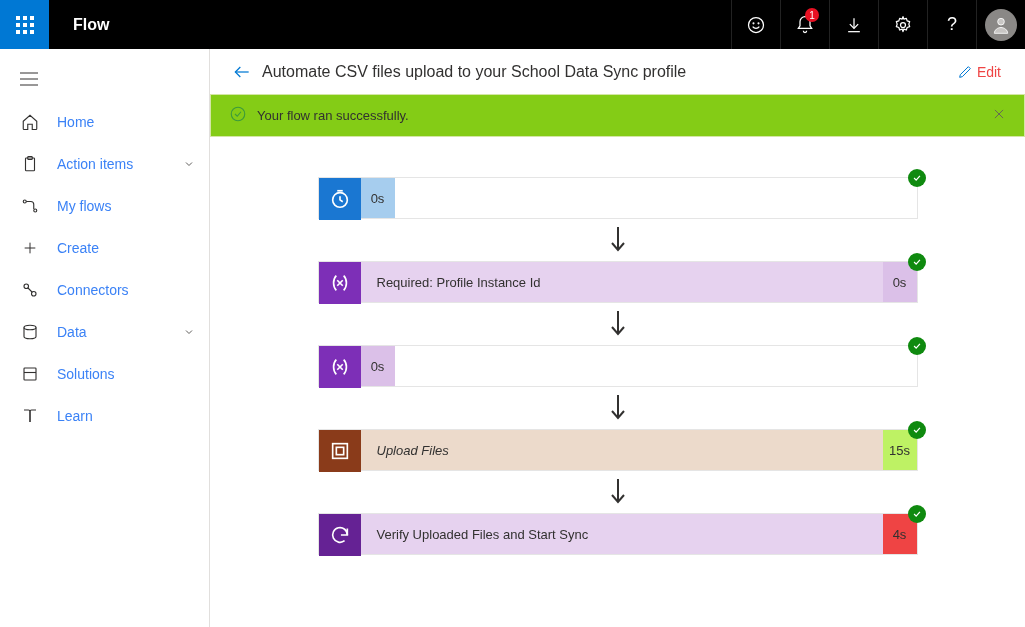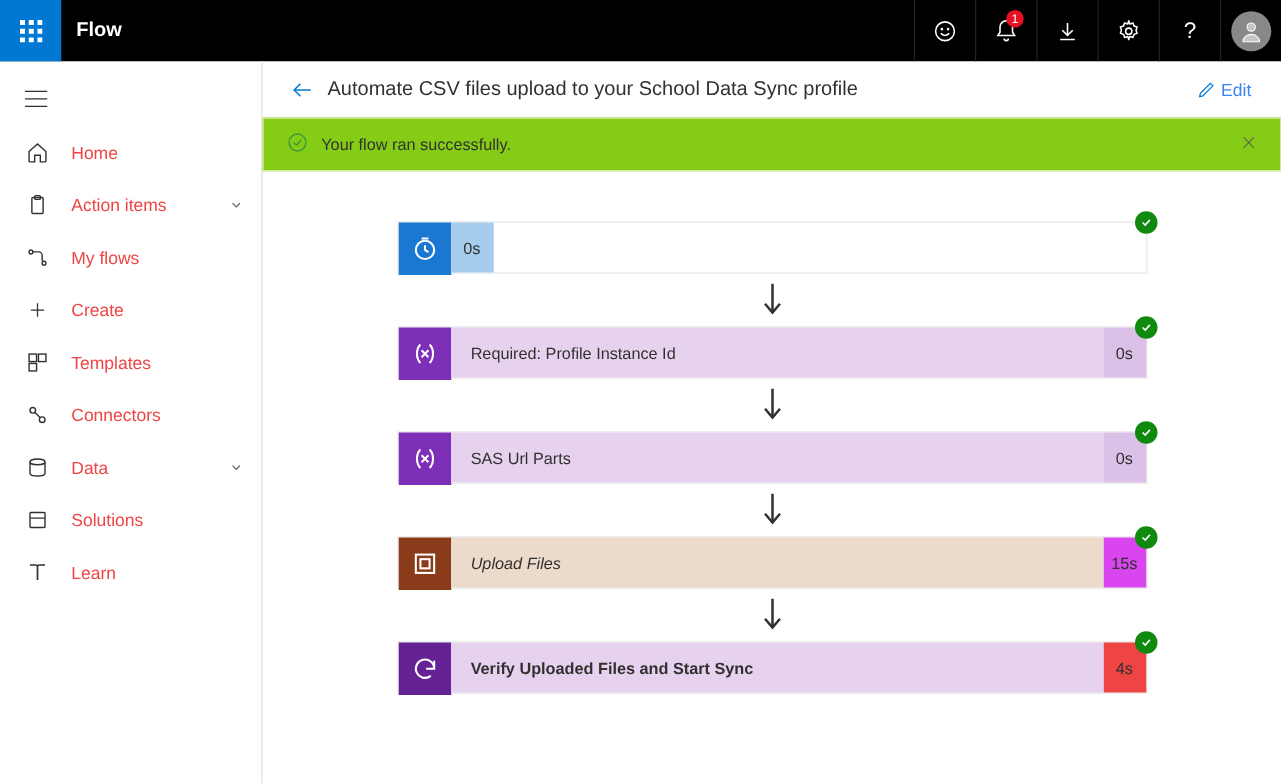--- a/index.html
+++ b/index.html
@@ -1,42 +1,42 @@
 <!DOCTYPE html>
 <html><head>
 <meta charset="utf-8">
 <style>
   * { margin: 0; padding: 0; box-sizing: border-box; font-family: "Segoe UI", -apple-system, sans-serif; }
   body { width: 1025px; height: 627px; overflow: hidden; background: #fff; }
 
   
   .topbar { display: flex; height: 49px; background: #000; color: #fff; align-items: center; }
   .waffle { width: 49px; height: 49px; background: #0078d4; display: flex; align-items: center; justify-content: center; }
-  .brand { font-size: 16px; font-weight: 600; padding-left: 12px; flex: 1; }
+  .brand { font-size: 16px; font-weight: 600; padding-left: 24px; flex: 1; }
   .topbar-right { display: flex; height: 100%; }
   .topbar-btn { width: 49px; height: 49px; display: flex; align-items: center; justify-content: center; border-left: 1px solid #222; position: relative; cursor: pointer; }
   .topbar-btn svg { stroke: #fff; }
   .badge { position: absolute; top: 8px; right: 10px; background: #e81123; color: #fff; font-size: 10px; width: 14px; height: 14px; border-radius: 50%; display: flex; align-items: center; justify-content: center; }
   .avatar { width: 32px; height: 32px; border-radius: 50%; background: #8a8886; display:flex; align-items:center; justify-content:center; }
 
   
   .shell { display: flex; height: calc(627px - 49px); }
   .nav { width: 210px; border-right: 1px solid #e1dfdd; padding-top: 8px; }
   .nav-toggle { height: 44px; display: flex; align-items: center; padding-left: 20px; }
-  .nav-item { height: 42px; display: flex; align-items: center; padding-left: 20px; padding-right: 14px; font-size: 14px; color: #ef4444; cursor: pointer; }
+  .nav-item { height: 42px; display: flex; align-items: center; padding-left: 20px; padding-right: 14px; font-size: 14px; color: #3b82f6; cursor: pointer; }
   .nav-icon { width: 20px; margin-right: 17px; display:flex; align-items:center; justify-content:center; }
   .nav-label { flex: 1; }
   .chev { stroke: #605e5c; }
 
   
   .main { flex: 1; display: flex; flex-direction: column; }
   .header { display: flex; align-items: center; height: 45px; padding: 0 24px 0 12px; }
   .back-btn { width: 40px; display:flex; justify-content:center; cursor:pointer; }
   .header-title { font-size: 16px; color: #323130; font-weight: 400; flex: 1; }
-  .edit-btn { display: flex; align-items: center; color: #3b82f6; font-size: 14px; gap: 4px; cursor:pointer; }
+  .edit-btn { display: flex; align-items: center; color: #ef4444; font-size: 14px; gap: 4px; cursor:pointer; }
 
   
   .banner { background: #84cc16; border: 1px solid #d4e6a5; display: flex; align-items: center; padding: 10px 18px; margin: 0 0 0 0; font-size: 13px; color: #323130; }
   .banner-icon { margin-right: 10px; }
   .banner-close { margin-left: auto; cursor:pointer; }
 
   
   .canvas { flex: 1; padding: 40px 0 20px 0; display: flex; flex-direction: column; align-items: center; }
   .step { width: 600px; height: 42px; display: flex; position: relative; border: 1px solid rgba(0,0,0,0.1); }
   .step-icon { width: 42px; height: 42px; display: flex; align-items: center; justify-content: center; }
@@ -50,24 +50,24 @@
   .s-blue .step-icon { background: #1a77d2; }
   .s-blue .step-label { background: #bfdef6; }
   .s-blue .step-time  { background: #a6cdee; }
 
   .s-purple .step-icon { background: #7d2fb7; }
   .s-purple .step-label { background: #e6d2ef; }
   .s-purple .step-time  { background: #dbc0e8; }
 
   .s-brown .step-icon { background: #8a3b1a; }
   .s-brown .step-label { background: #ecdacb; font-style: italic; }
-  .s-brown .step-time  { background: #d946ef; }
+  .s-brown .step-time  { background: #bef264; }
 
   .s-purple2 .step-icon { background: #652294; }
-  .s-purple2 .step-label { background: #e6d2ef; font-weight: bold; }
+  .s-purple2 .step-label { background: #e6d2ef; }
   .s-purple2 .step-time  { background: #ef4444; }
 </style>
 </head>
 <body>
 
 <div class="topbar">
   <div class="waffle">
     <svg width="18" height="18" viewBox="0 0 18 18">
       <g fill="#fff">
         <rect x="0" y="0" width="4" height="4"></rect>
@@ -172,30 +172,20 @@
           <svg width="16" height="16" viewBox="0 0 24 24" fill="none" stroke="#323130" stroke-width="1.5">
             <line x1="12" y1="4" x2="12" y2="20"></line>
             <line x1="4" y1="12" x2="20" y2="12"></line>
           </svg>
         </span>
       <span class="nav-label">Create</span>
     </div>
     <div class="nav-item">
       <span class="nav-icon">
           <svg width="18" height="18" viewBox="0 0 24 24" fill="none" stroke="#323130" stroke-width="1.5">
-            <rect x="3" y="3" width="8" height="8"></rect>
-            <rect x="13" y="3" width="8" height="8"></rect>
-            <rect x="3" y="13" width="8" height="8"></rect>
-          </svg>
-        </span>
-      <span class="nav-label">Templates</span>
-    </div>
-    <div class="nav-item">
-      <span class="nav-icon">
-          <svg width="18" height="18" viewBox="0 0 24 24" fill="none" stroke="#323130" stroke-width="1.5">
             <circle cx="7" cy="7" r="3"></circle>
             <circle cx="17" cy="17" r="3"></circle>
             <line x1="9" y1="9" x2="15" y2="15"></line>
           </svg>
         </span>
       <span class="nav-label">Connectors</span>
     </div>
     <div class="nav-item">
       <span class="nav-icon">
           <svg width="18" height="18" viewBox="0 0 24 24" fill="none" stroke="#323130" stroke-width="1.5">
@@ -311,21 +301,20 @@
       </div>
 
       <div class="step s-purple">
         <div class="step-icon">
           <svg width="22" height="22" viewBox="0 0 24 24" fill="none" stroke="#fff" stroke-width="1.8">
               <path d="M8 4c-2 2-3 5-3 8s1 6 3 8"></path>
               <path d="M16 4c2 2 3 5 3 8s-1 6-3 8"></path>
               <path d="M9 9l6 6M15 9l-6 6"></path>
             </svg>
         </div>
-        <div class="step-label">SAS Url Parts</div>
         <div class="step-time">0s</div>
         <div class="check">
             <svg width="10" height="10" viewBox="0 0 24 24" fill="none" stroke="#fff" stroke-width="3">
               <polyline points="5 12 10 17 19 7"></polyline>
             </svg>
           </div>
       </div>
 
       <div class="arrow">
         <svg width="20" height="30" viewBox="0 0 20 30" fill="none" stroke="#323130" stroke-width="2">

